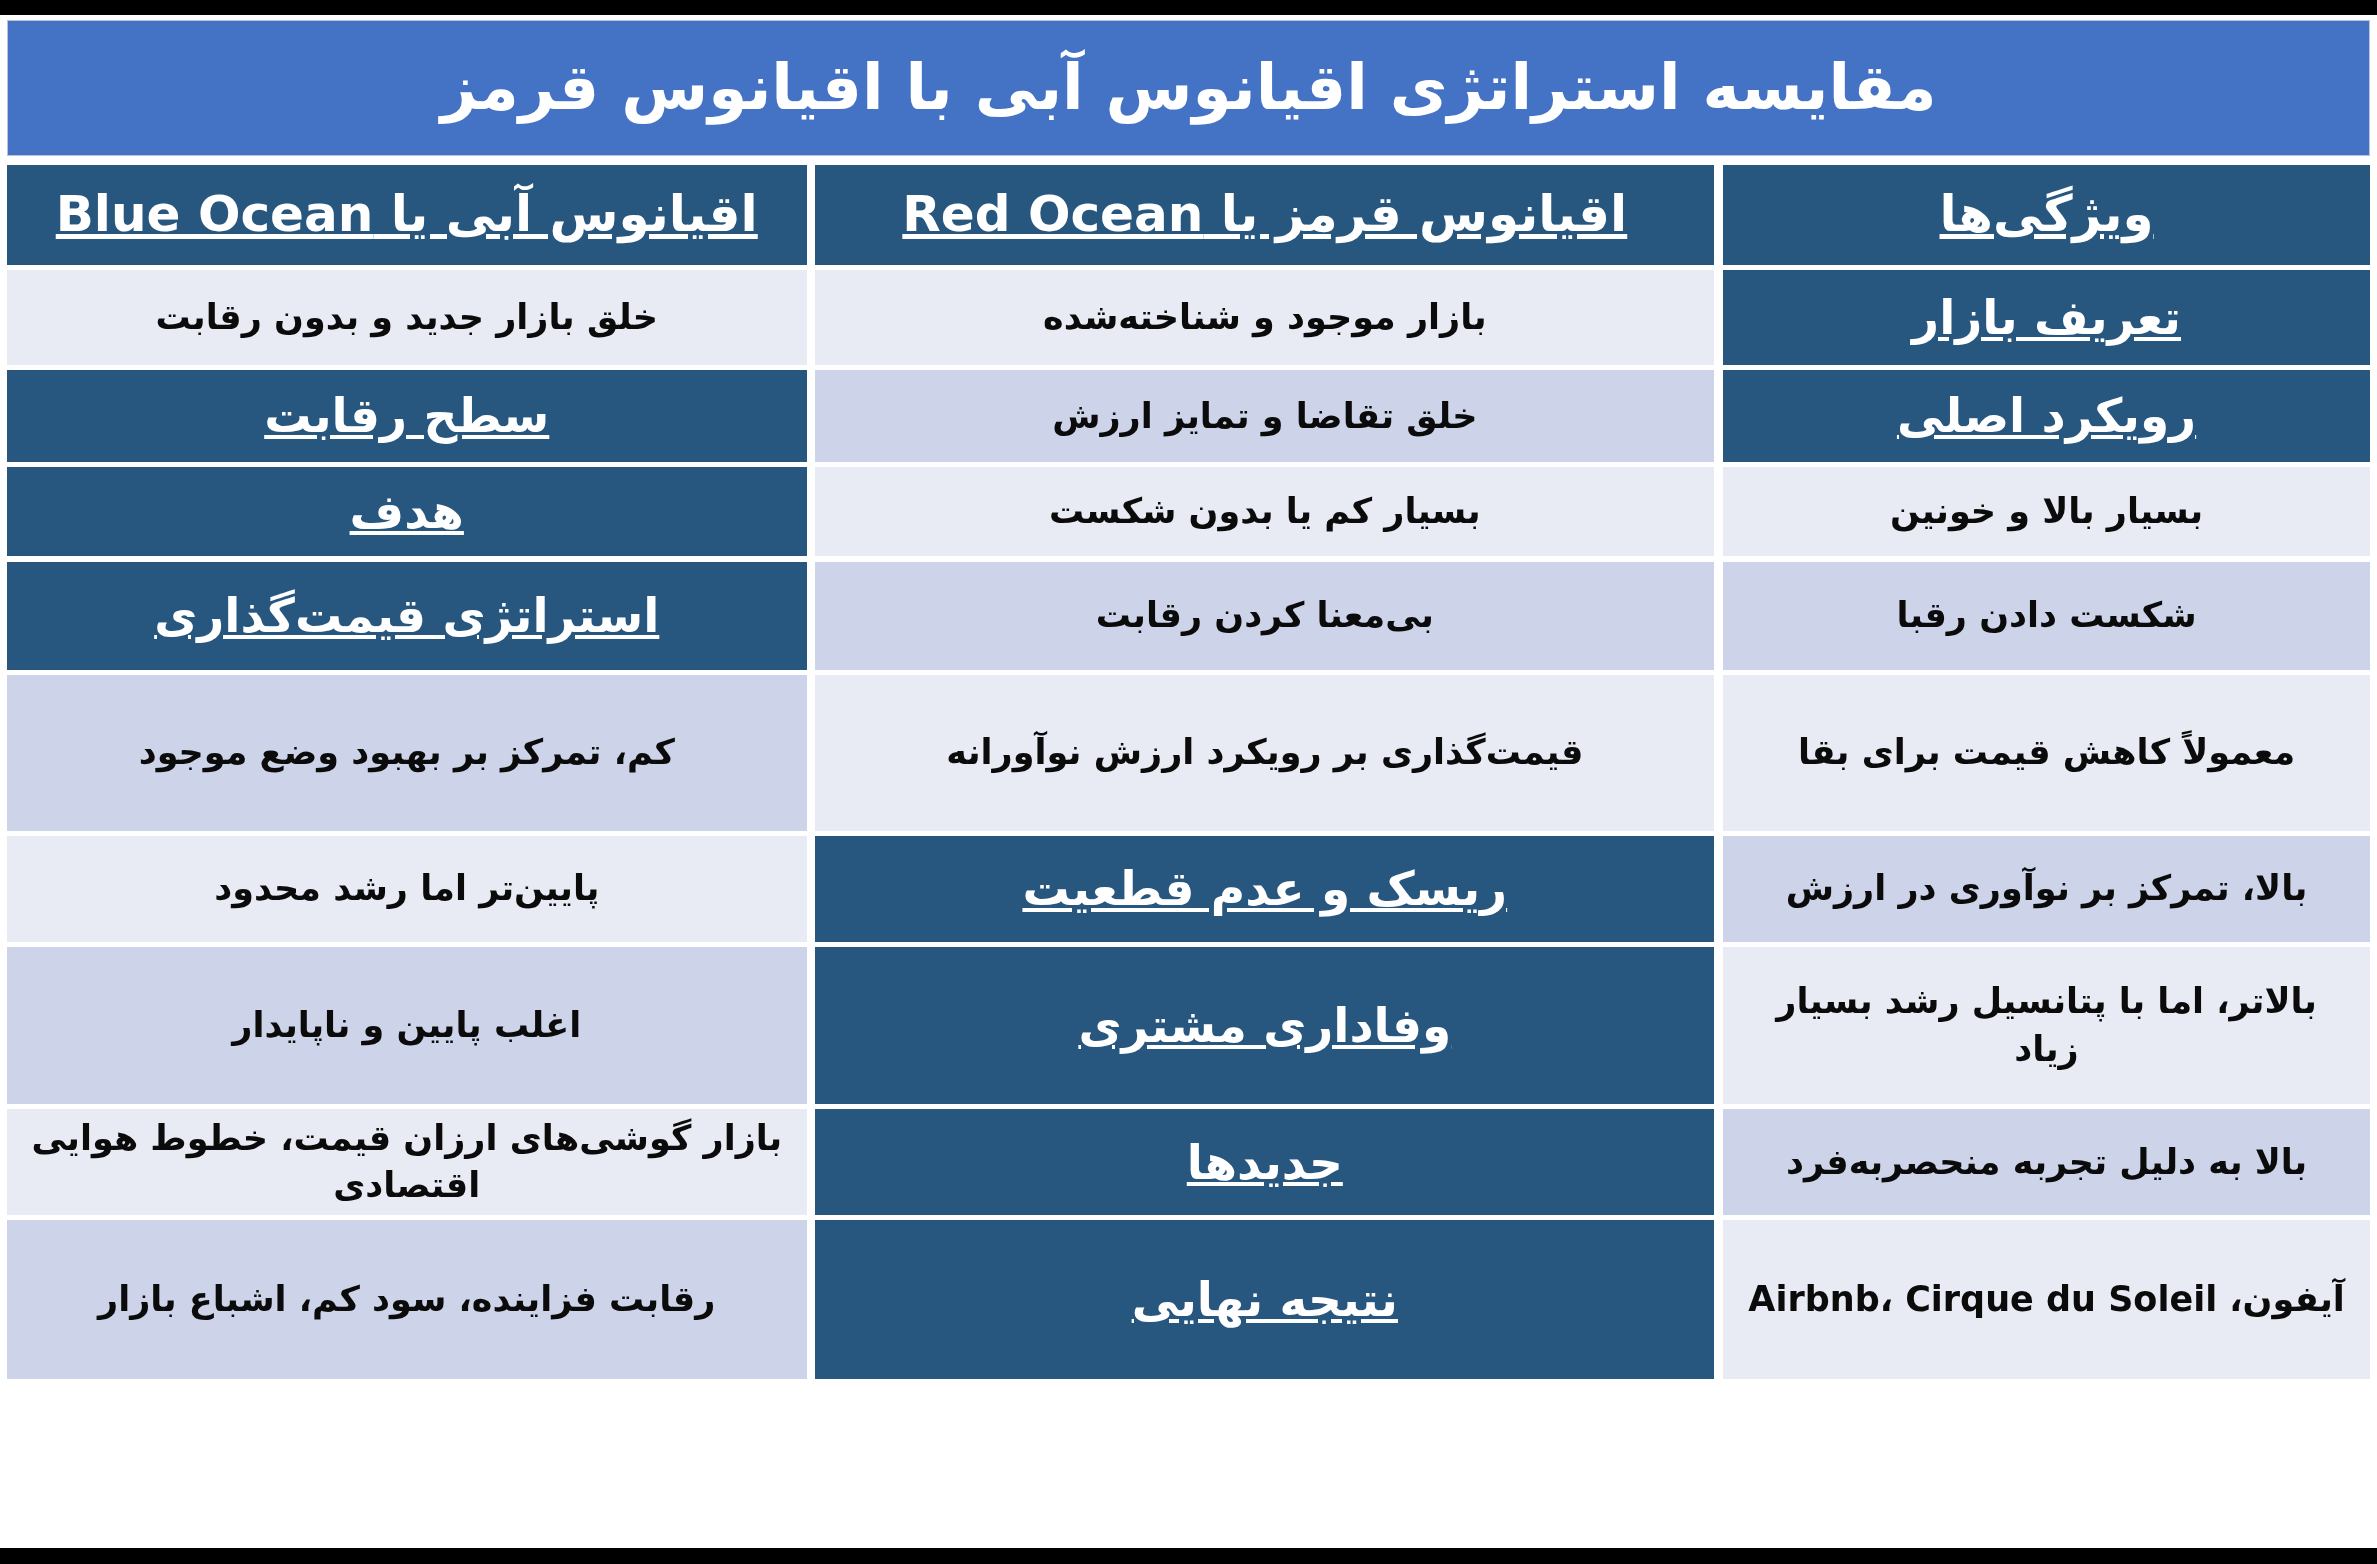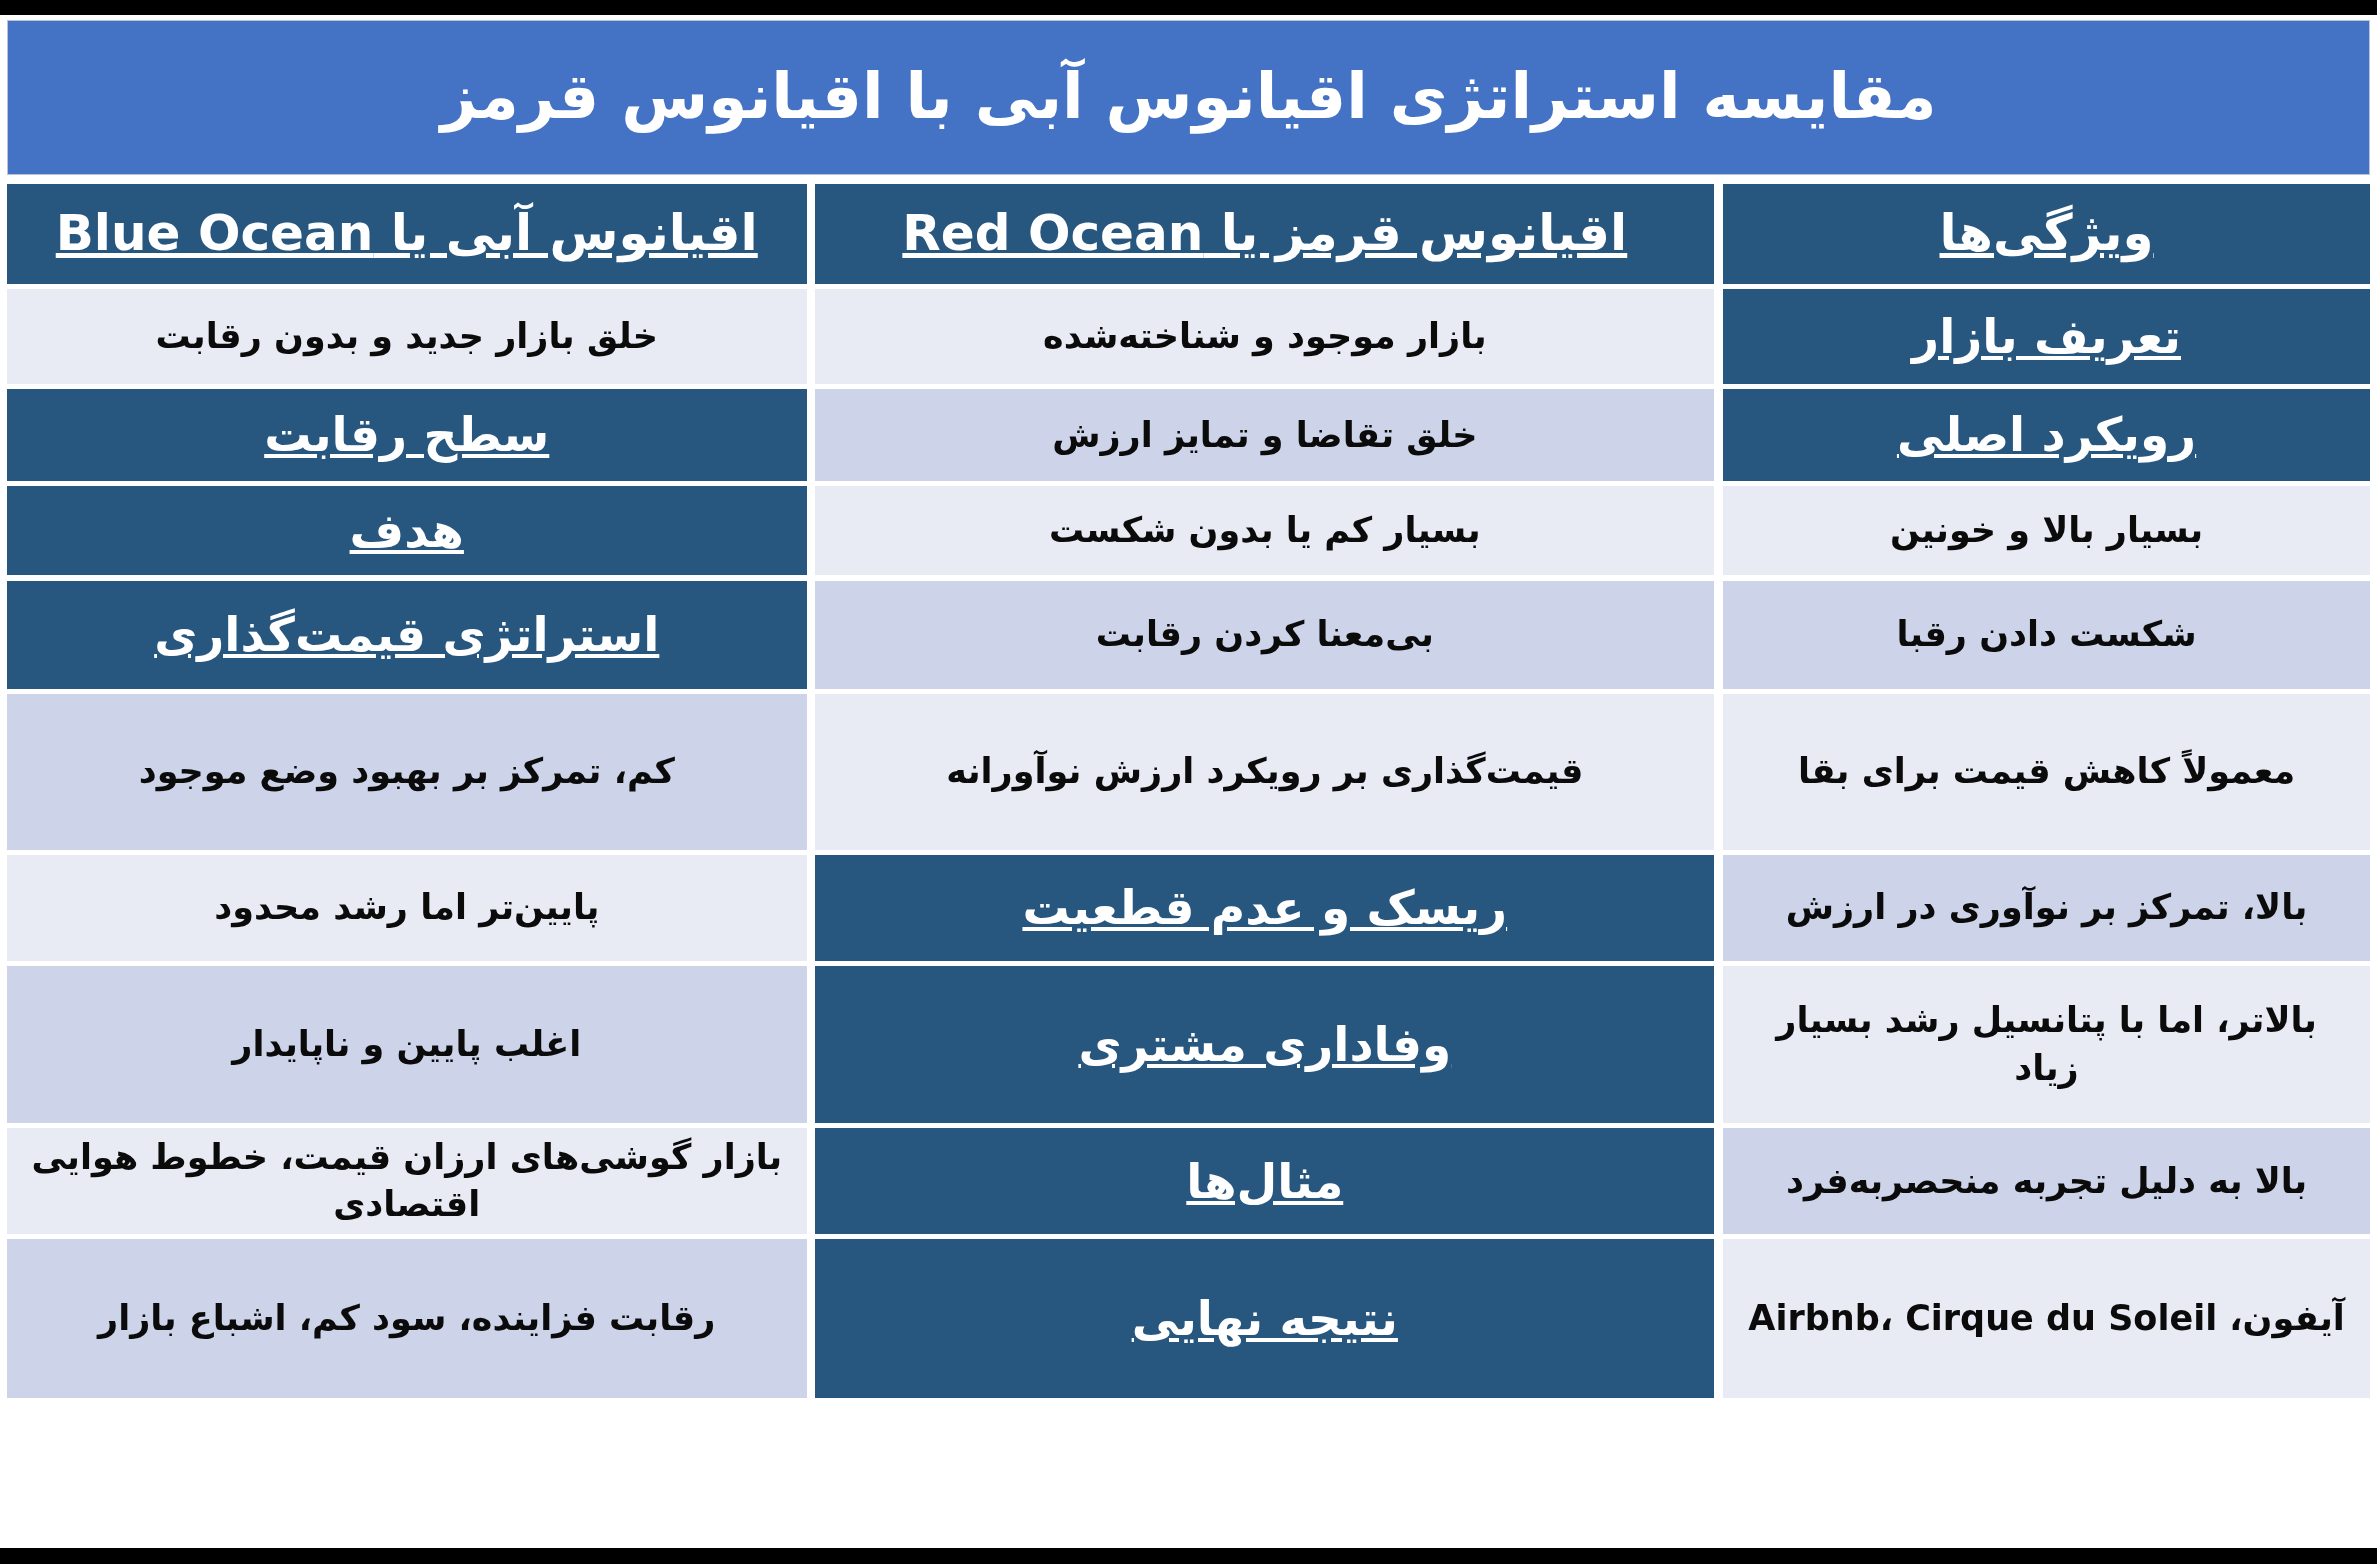--- a/index.html
+++ b/index.html
@@ -19,21 +19,21 @@
   .black-strip.top { height: 15px; }
   .black-strip.bottom { height: 15.7px; }
   .content {
     background: #ffffff;
     height: 1533px;
     box-sizing: border-box;
     padding: 4.6px 6.6px 3.9px 6.6px;
     direction: rtl;
   }
   .title-bar {
-    height: 155px;
+    height: 136px;
     background: var(--title_bg, #4472C4);
     border: 1.3px solid #b9c4da;
     box-sizing: border-box;
     display: flex;
     align-items: center;
     justify-content: center;
     margin-bottom: 9.2px;
   }
   .title-bar .title-text {
     color: #ffffff;
@@ -112,21 +112,21 @@
     <div class="cell data shaded">بالا، تمرکز بر نوآوری در ارزش</div>
 
     <div class="cell dark feature">ریسک و عدم قطعیت</div>
     <div class="cell data light">پایین‌تر اما رشد محدود</div>
     <div class="cell data light">بالاتر، اما با پتانسیل رشد بسیار زیاد</div>
 
     <div class="cell dark feature">وفاداری مشتری</div>
     <div class="cell data shaded">اغلب پایین و ناپایدار</div>
     <div class="cell data shaded">بالا به دلیل تجربه منحصربه‌فرد</div>
 
-    <div class="cell dark feature">مثال‌ها</div>
+    <div class="cell dark feature">جدید‌ها</div>
     <div class="cell data light">بازار گوشی‌های ارزان قیمت، خطوط هوایی اقتصادی</div>
     <div class="cell data light">آیفون، Airbnb، Cirque du Soleil</div>
 
     <div class="cell dark feature">نتیجه نهایی</div>
     <div class="cell data shaded">رقابت فزاینده، سود کم، اشباع بازار</div>
 
   </div>
 </div>
 
 <div class="black-strip bottom"></div>

